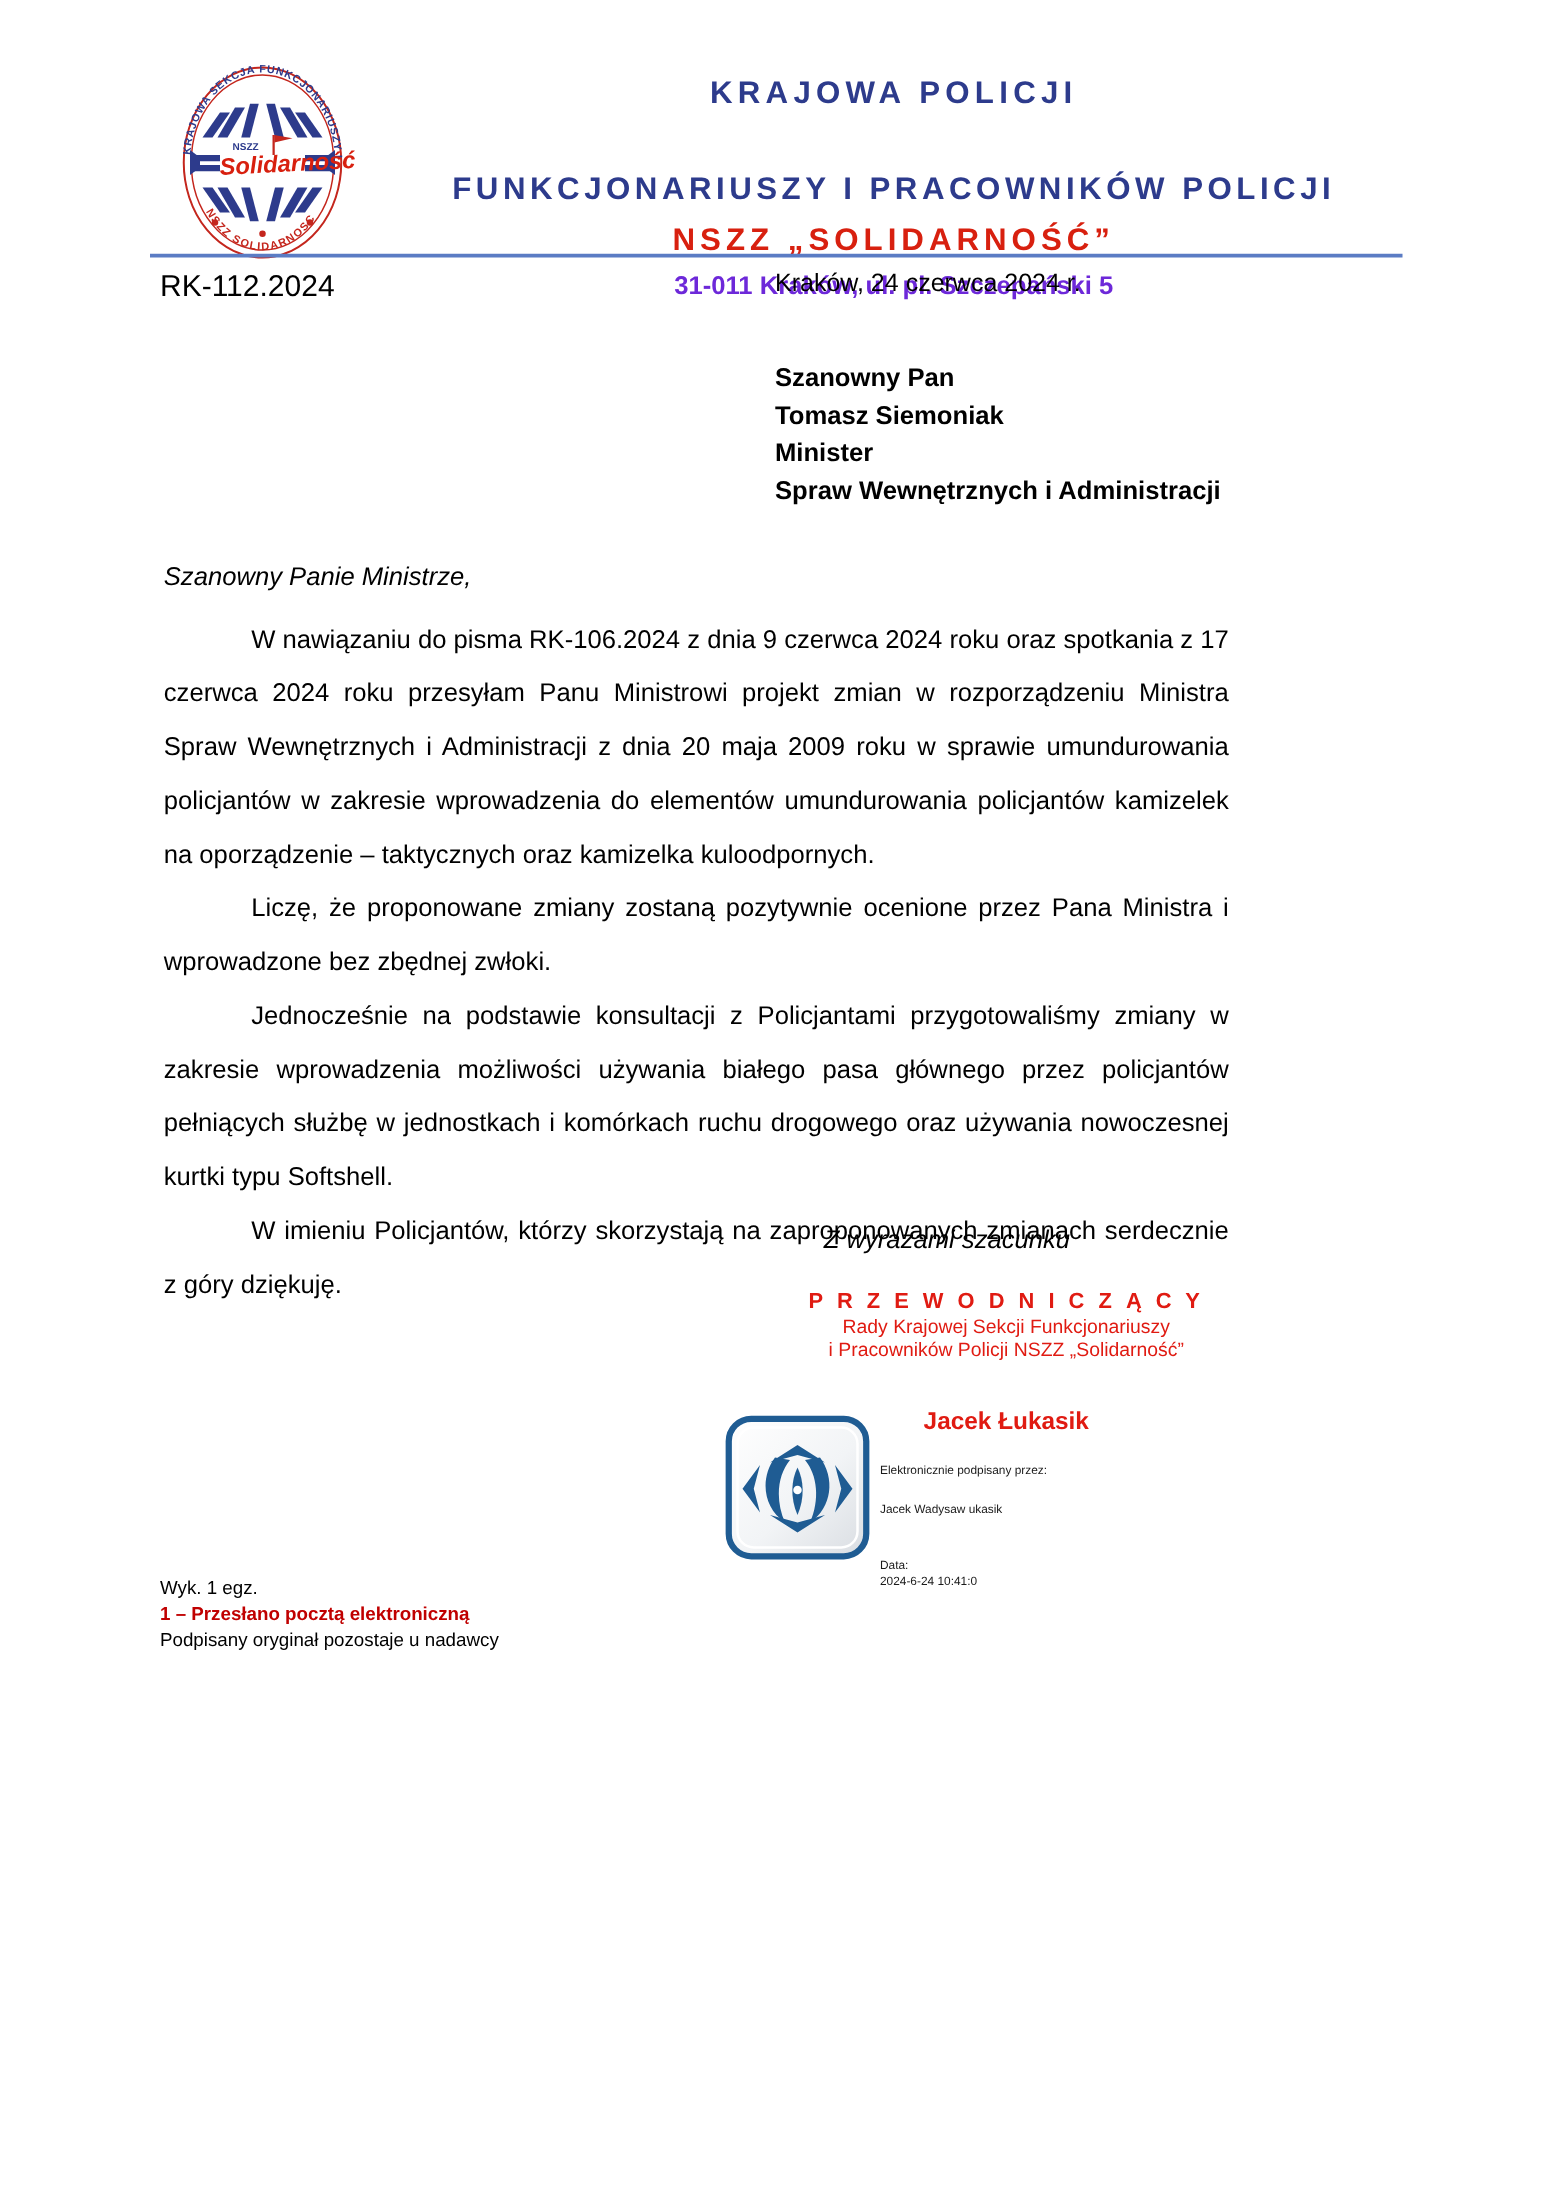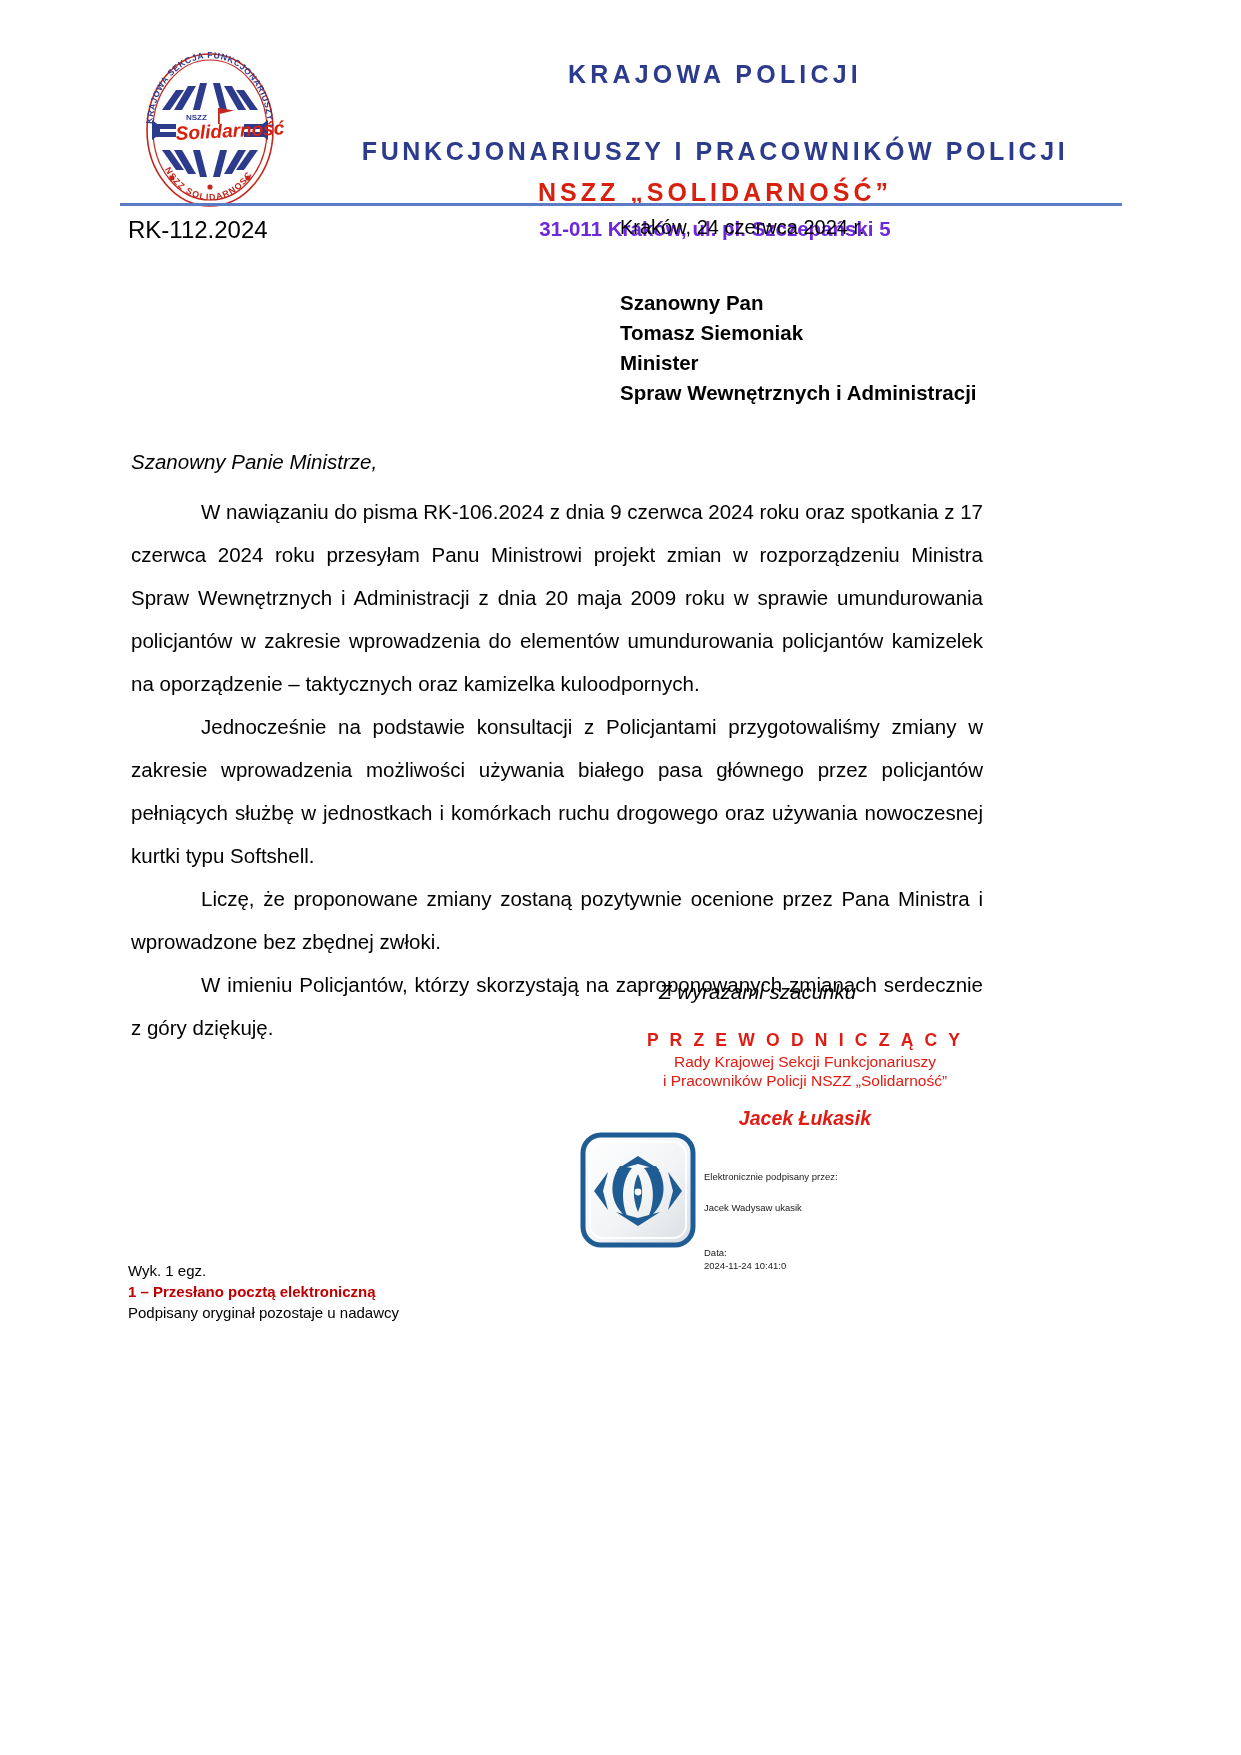--- a/index.html
+++ b/index.html
@@ -171,25 +171,24 @@
     letter-spacing: 3.2px;
     white-space: nowrap;
     line-height: 24px;
   }
   .sig-sub {
     font-size: 15.5px;
     line-height: 19px;
     white-space: nowrap;
   }
   .sig-name {
-    margin-top: 17px;
+    margin-top: 36px;
     font-weight: bold;
     font-size: 19.5px;
     white-space: nowrap;
-    font-style: italic;
   }
 
   
   .estamp {
     position: absolute;
     left: 578px;
     top: 1130px;
     width: 300px;
     height: 145px;
   }
@@ -317,22 +316,22 @@
     <div>Szanowny Pan</div>
     <div>Tomasz Siemoniak</div>
     <div>Minister</div>
     <div>Spraw Wewnętrznych i Administracji</div>
   </div>
 
   <div class="salutation">Szanowny Panie Ministrze,</div>
 
   <div class="body-text">
     <p>W nawiązaniu do pisma RK-106.2024 z dnia 9 czerwca 2024 roku oraz spotkania z 17 czerwca 2024 roku przesyłam Panu Ministrowi projekt zmian w rozporządzeniu Ministra Spraw Wewnętrznych i Administracji z dnia 20 maja 2009 roku w sprawie umundurowania policjantów w zakresie wprowadzenia do elementów umundurowania policjantów kamizelek na oporządzenie – taktycznych oraz kamizelka kuloodpornych.</p>
+    <p>Liczę, że proponowane zmiany zostaną pozytywnie ocenione przez Pana Ministra i wprowadzone bez zbędnej zwłoki.</p>
     <p>Jednocześnie na podstawie konsultacji z Policjantami przygotowaliśmy zmiany w zakresie wprowadzenia możliwości używania białego pasa głównego przez policjantów pełniących służbę w jednostkach i komórkach ruchu drogowego oraz używania nowoczesnej kurtki typu Softshell.</p>
-    <p>Liczę, że proponowane zmiany zostaną pozytywnie ocenione przez Pana Ministra i wprowadzone bez zbędnej zwłoki.</p>
     <p>W imieniu Policjantów, którzy skorzystają na zaproponowanych zmianach serdecznie z góry dziękuję.</p>
   </div>
 
   <div class="closing">Z wyrazami szacunku</div>
 
   <div class="sig-block">
     <div class="sig-title">P R Z E W O D N I C Z Ą C Y</div>
     <div class="sig-sub">Rady Krajowej Sekcji Funkcjonariuszy</div>
     <div class="sig-sub">i Pracowników Policji NSZZ „Solidarność”</div>
     <div class="sig-name">Jacek Łukasik</div>
@@ -364,21 +363,21 @@
         <path d="M 78,36 C 90,52 88,76 70,88 C 78,70 76,50 66,38 Z" fill="#1f5c93"></path>
 
         <path d="M 60,44 C 65,54 66,68 60,82 C 54,68 55,54 60,44 Z" fill="#1f5c93"></path>
         <circle cx="60" cy="62" r="3.4" fill="#ffffff"></circle>
       </svg>
     </div>
     <div class="estamp-text">
       <div class="l1">Elektronicznie podpisany przez:</div>
       <div class="l2">Jacek Wadysaw  ukasik</div>
       <div class="l3">Data:</div>
-      <div class="l4">2024-11-24 10:41:0</div>
+      <div class="l4">2024-6-24 10:41:0</div>
     </div>
   </div>
 
   <div class="footer">
     <div class="f1">Wyk. 1 egz.</div>
     <div class="f2">1 – Przesłano pocztą elektroniczną</div>
     <div class="f3">Podpisany oryginał pozostaje u nadawcy</div>
   </div>
 
 </div>

